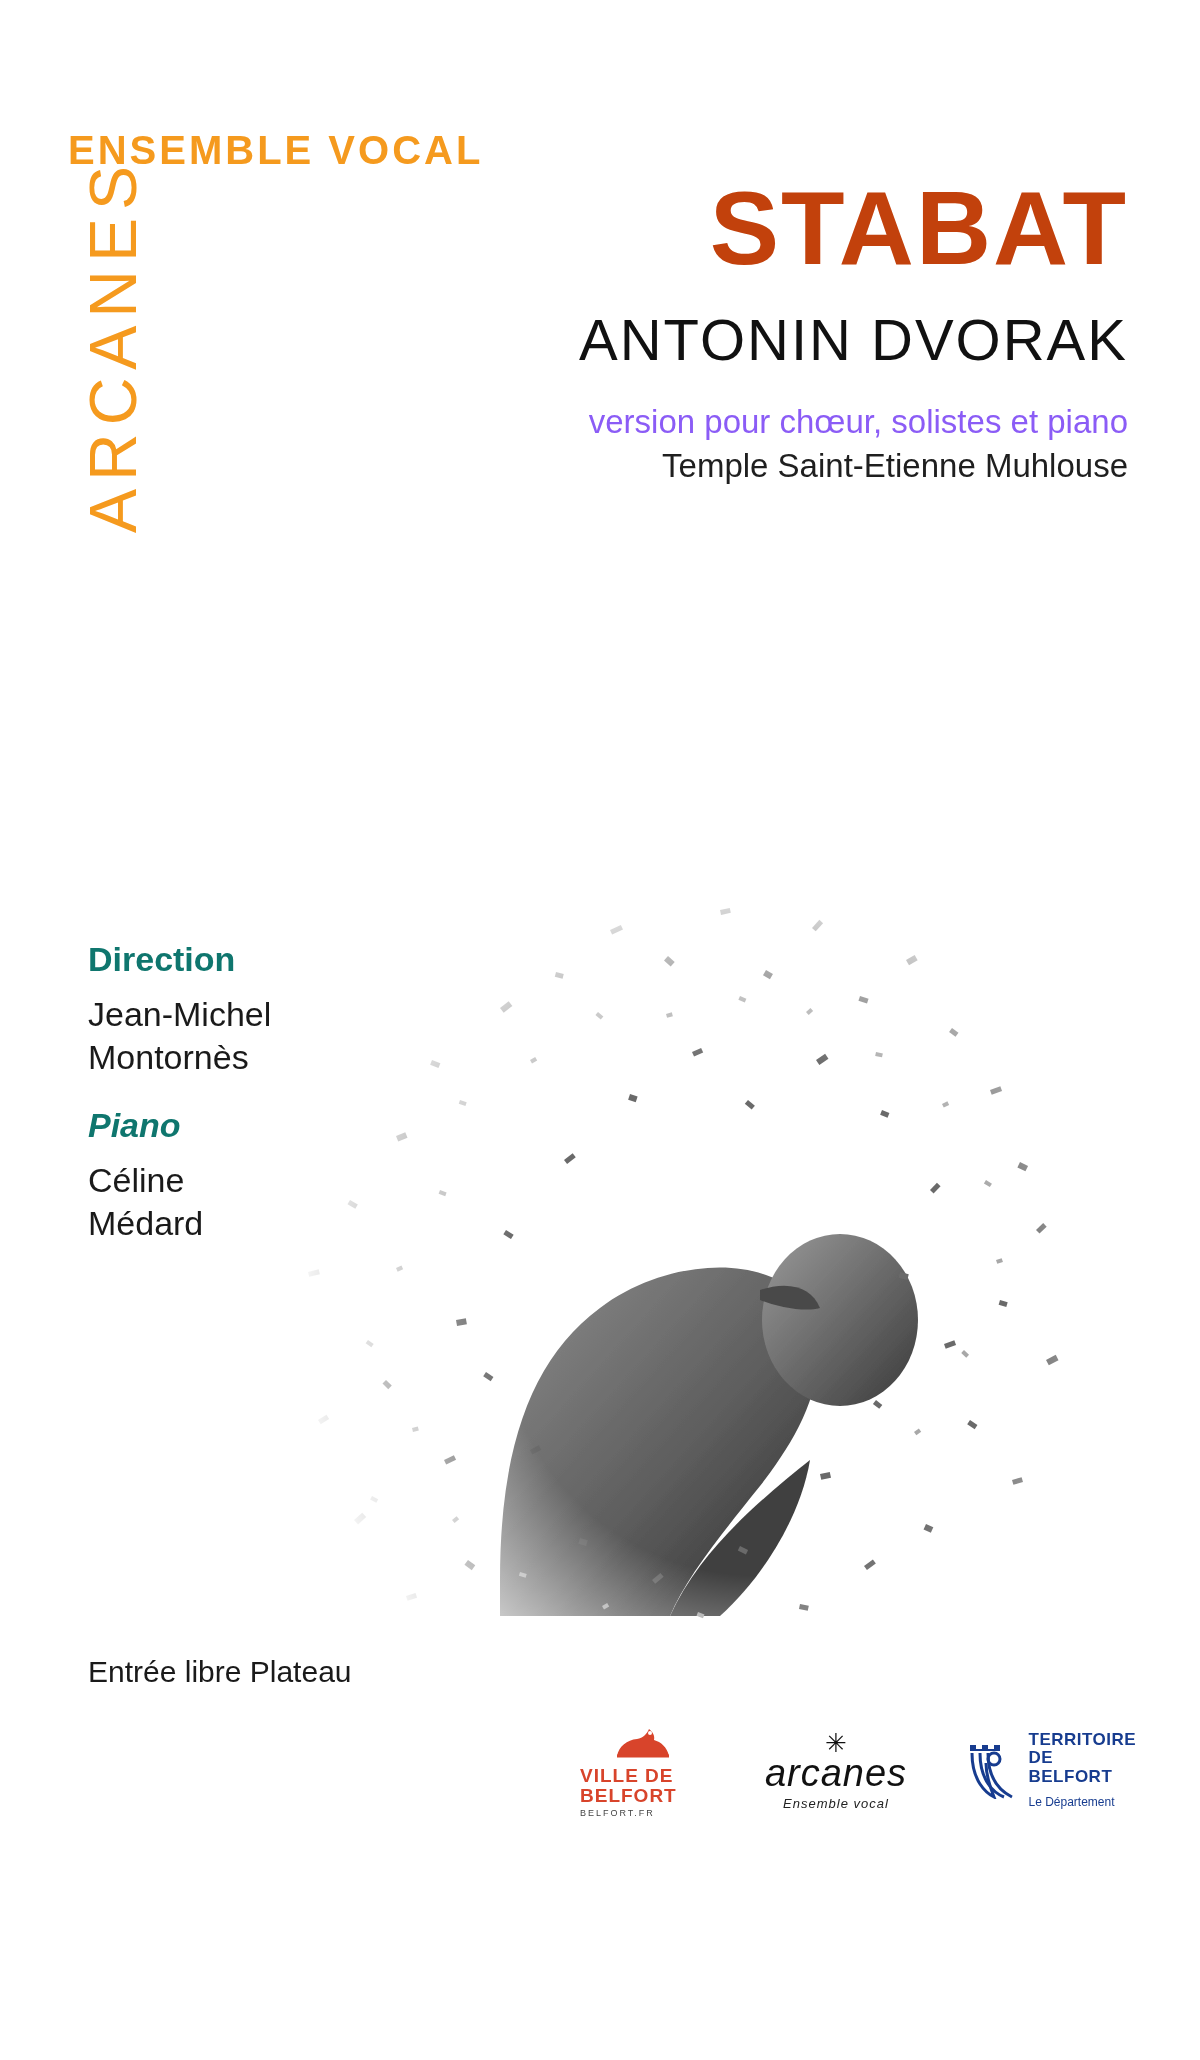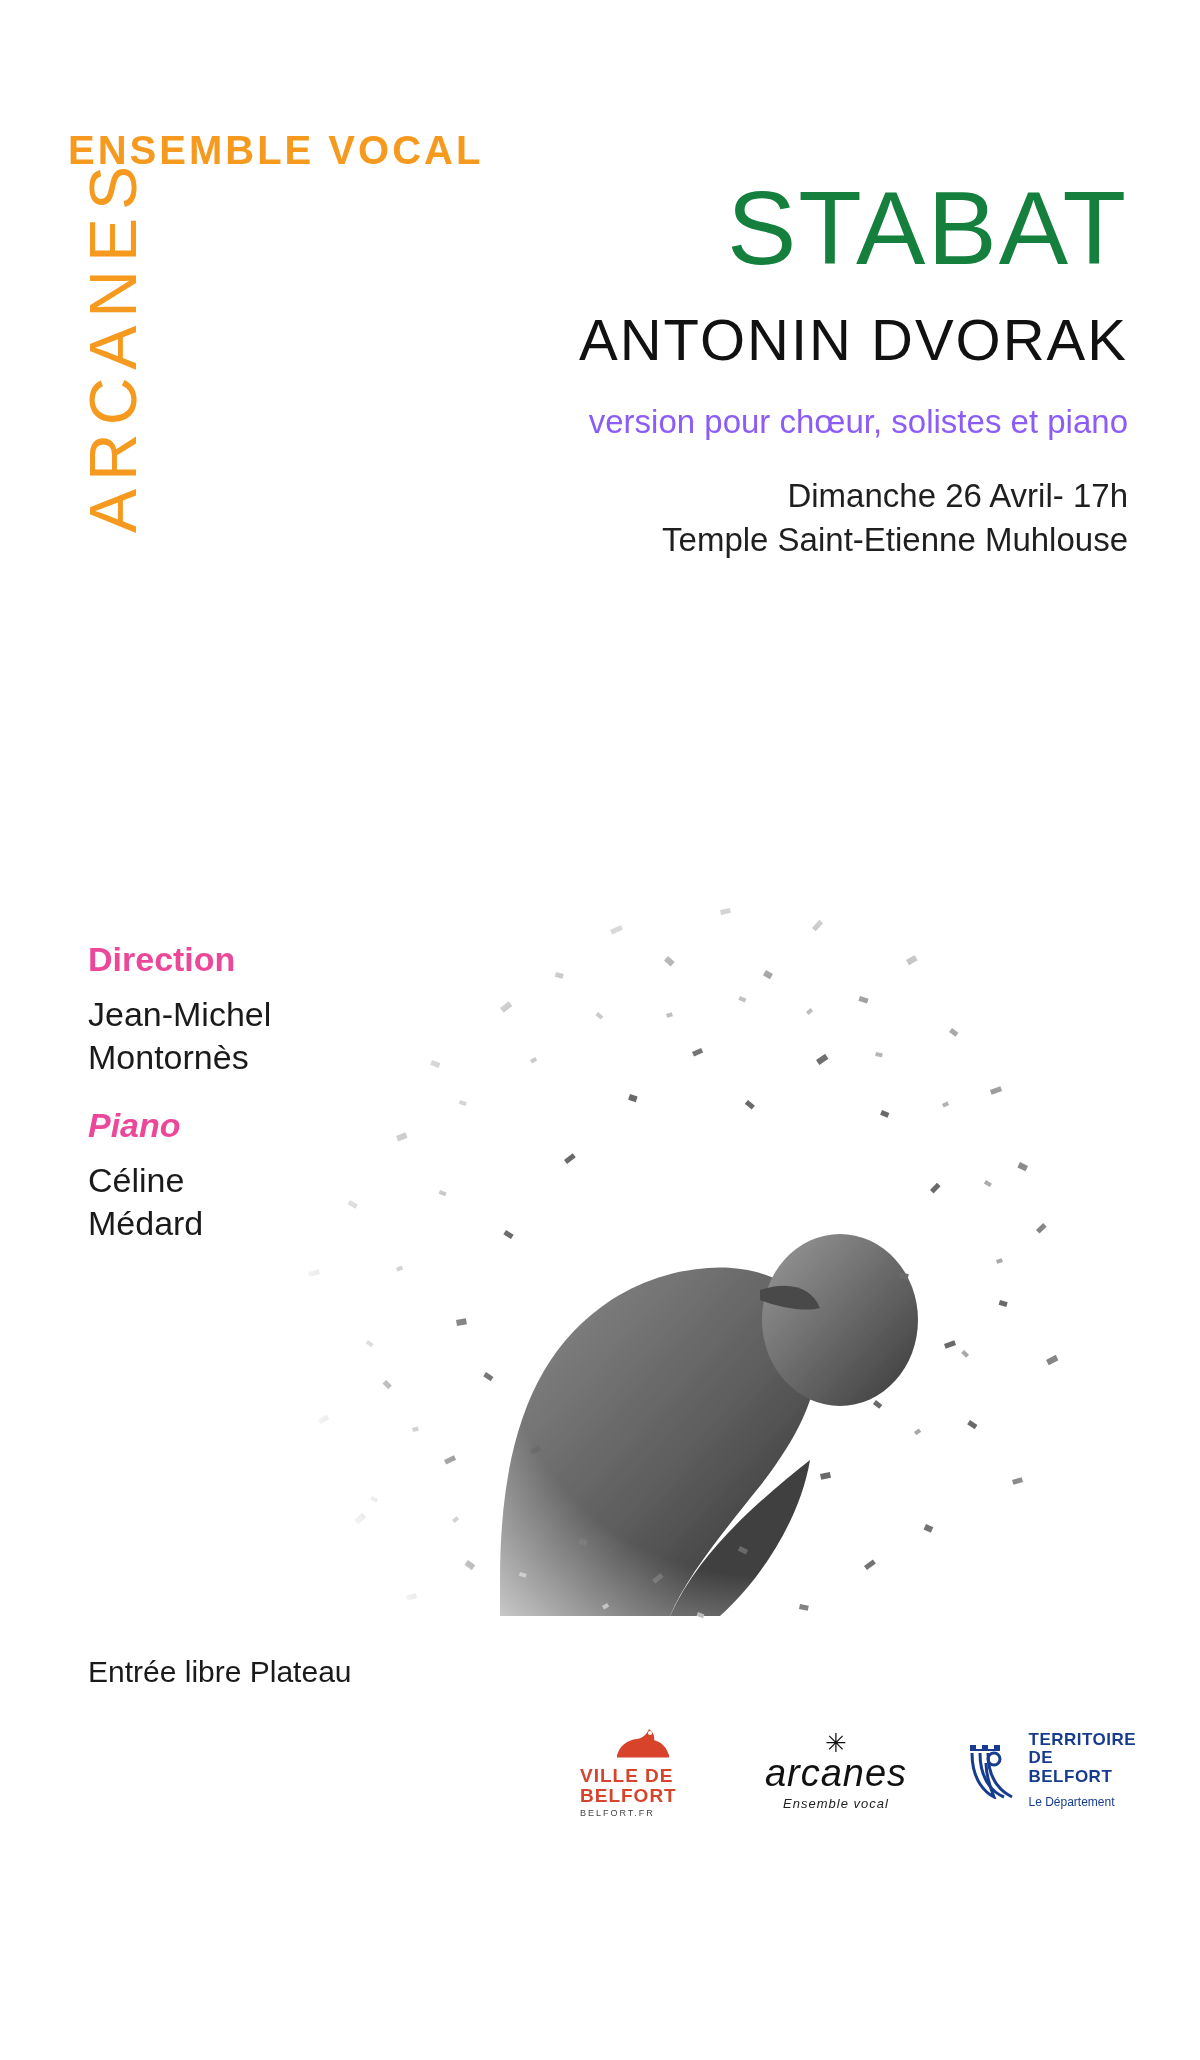--- a/index.html
+++ b/index.html
@@ -53,23 +53,23 @@
   .title-block {
     position: absolute;
     right: 72px;
     top: 178px;
     width: 720px;
     text-align: right;
   }
   .title-line1 {
     font-size: 104px;
     line-height: 0.98;
-    font-weight: 400;
+    font-weight: 700;
     letter-spacing: 2px;
-    color: #15803d;
+    color: #c2410c;
   }
   .title-line2 {
     font-size: 104px;
     line-height: 1.02;
     font-weight: 400;
     letter-spacing: 2px;
     color: #111111;
     margin-top: 6px;
   }
   .composer {
@@ -99,21 +99,21 @@
   
   .credits {
     position: absolute;
     left: 88px;
     top: 940px;
     width: 330px;
   }
   .credit-role {
     font-size: 34px;
     font-weight: 700;
-    color: #ec4899;
+    color: #0f766e;
     margin-bottom: 14px;
   }
   .credit-name {
     font-size: 34px;
     font-weight: 400;
     color: #1a1a1a;
     line-height: 1.25;
     margin-bottom: 28px;
     white-space: pre-line;
   }
@@ -221,21 +221,20 @@
 <div class="poster">
 
   <div class="ensemble-vocal">ENSEMBLE VOCAL</div>
 
   <div class="arcanes-vertical">ARCANES</div>
 
   <div class="title-block">
     <div class="title-line1">STABAT</div>
     <div class="composer">ANTONIN DVORAK</div>
     <div class="version">version pour chœur, solistes et piano</div>
-    <div class="date-line">Dimanche  26 Avril- 17h</div>
     <div class="venue-line">Temple Saint-Etienne Muhlouse</div>
   </div>
 
   <div class="artwork">
     <svg viewBox="0 0 900 900" xmlns="http://www.w3.org/2000/svg" aria-hidden="true">
       <defs>
         <linearGradient id="bodyGrad" x1="0" y1="0" x2="1" y2="1">
           <stop offset="0%" stop-color="#8d8d8d"></stop>
           <stop offset="55%" stop-color="#5e5e5e"></stop>
           <stop offset="100%" stop-color="#2e2e2e"></stop>

